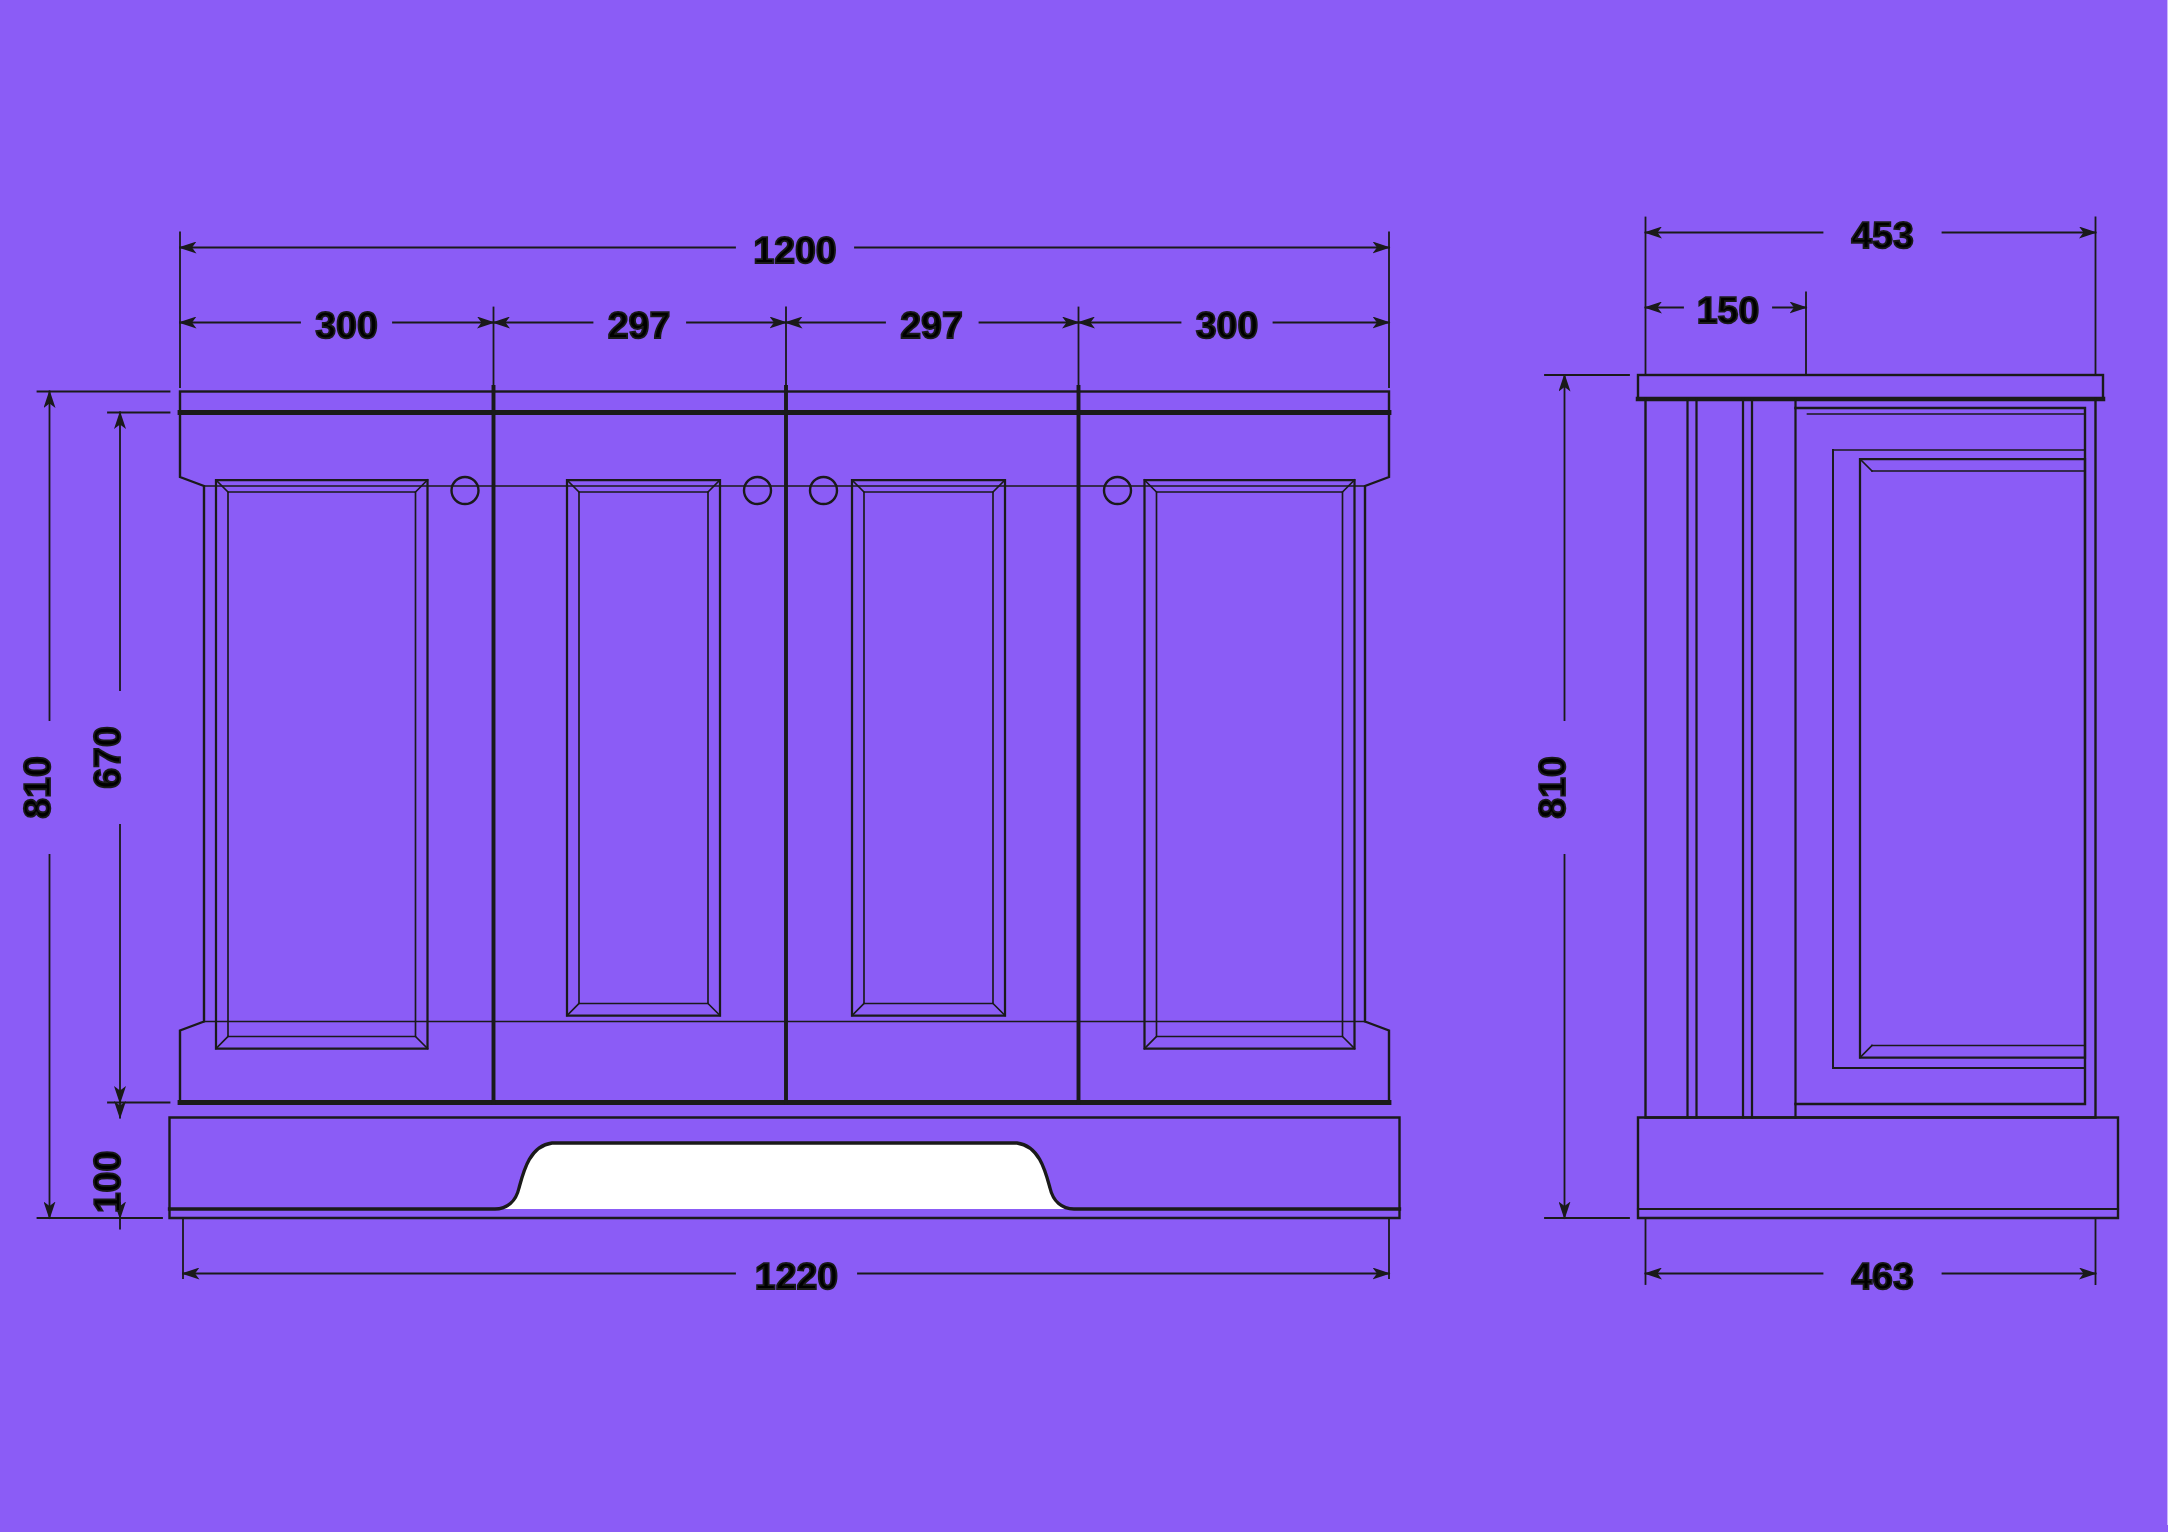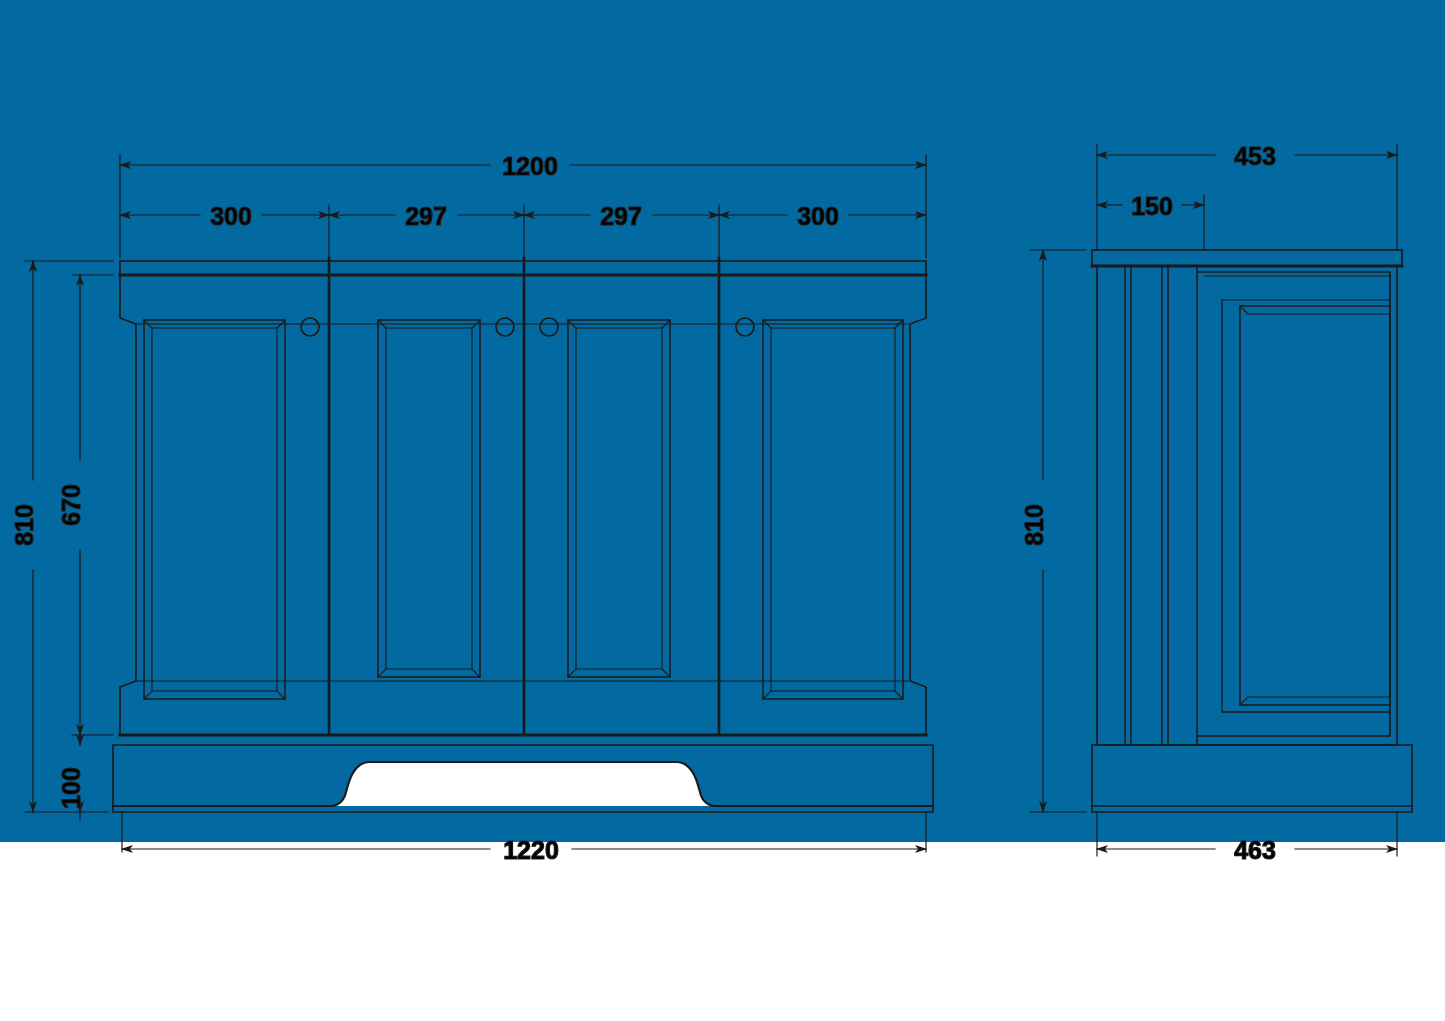--- a/index.html
+++ b/index.html
@@ -1,18 +1,18 @@
 <!DOCTYPE html>
 <html><head>
 <meta charset="utf-8">
 <style>
   html,body{margin:0;padding:0;background:#ffffff;}
   body{width:1445px;height:1021px;overflow:hidden;
        font-family:"Liberation Sans",sans-serif;}
-  #stage{position:relative;width:1445px;height:842px;background:#0369a1;}
+  #stage{position:relative;width:1445px;height:1021px;background:#8b5cf6;}
   svg{display:block;}
   .dimtext{font-family:"Liberation Sans",sans-serif;font-weight:bold;
            font-size:25px;fill:#000;}
 </style>
 </head>
 <body>
 
 <div id="stage">
 <svg width="1445" height="1021" viewBox="0 0 1445 1021">
 

